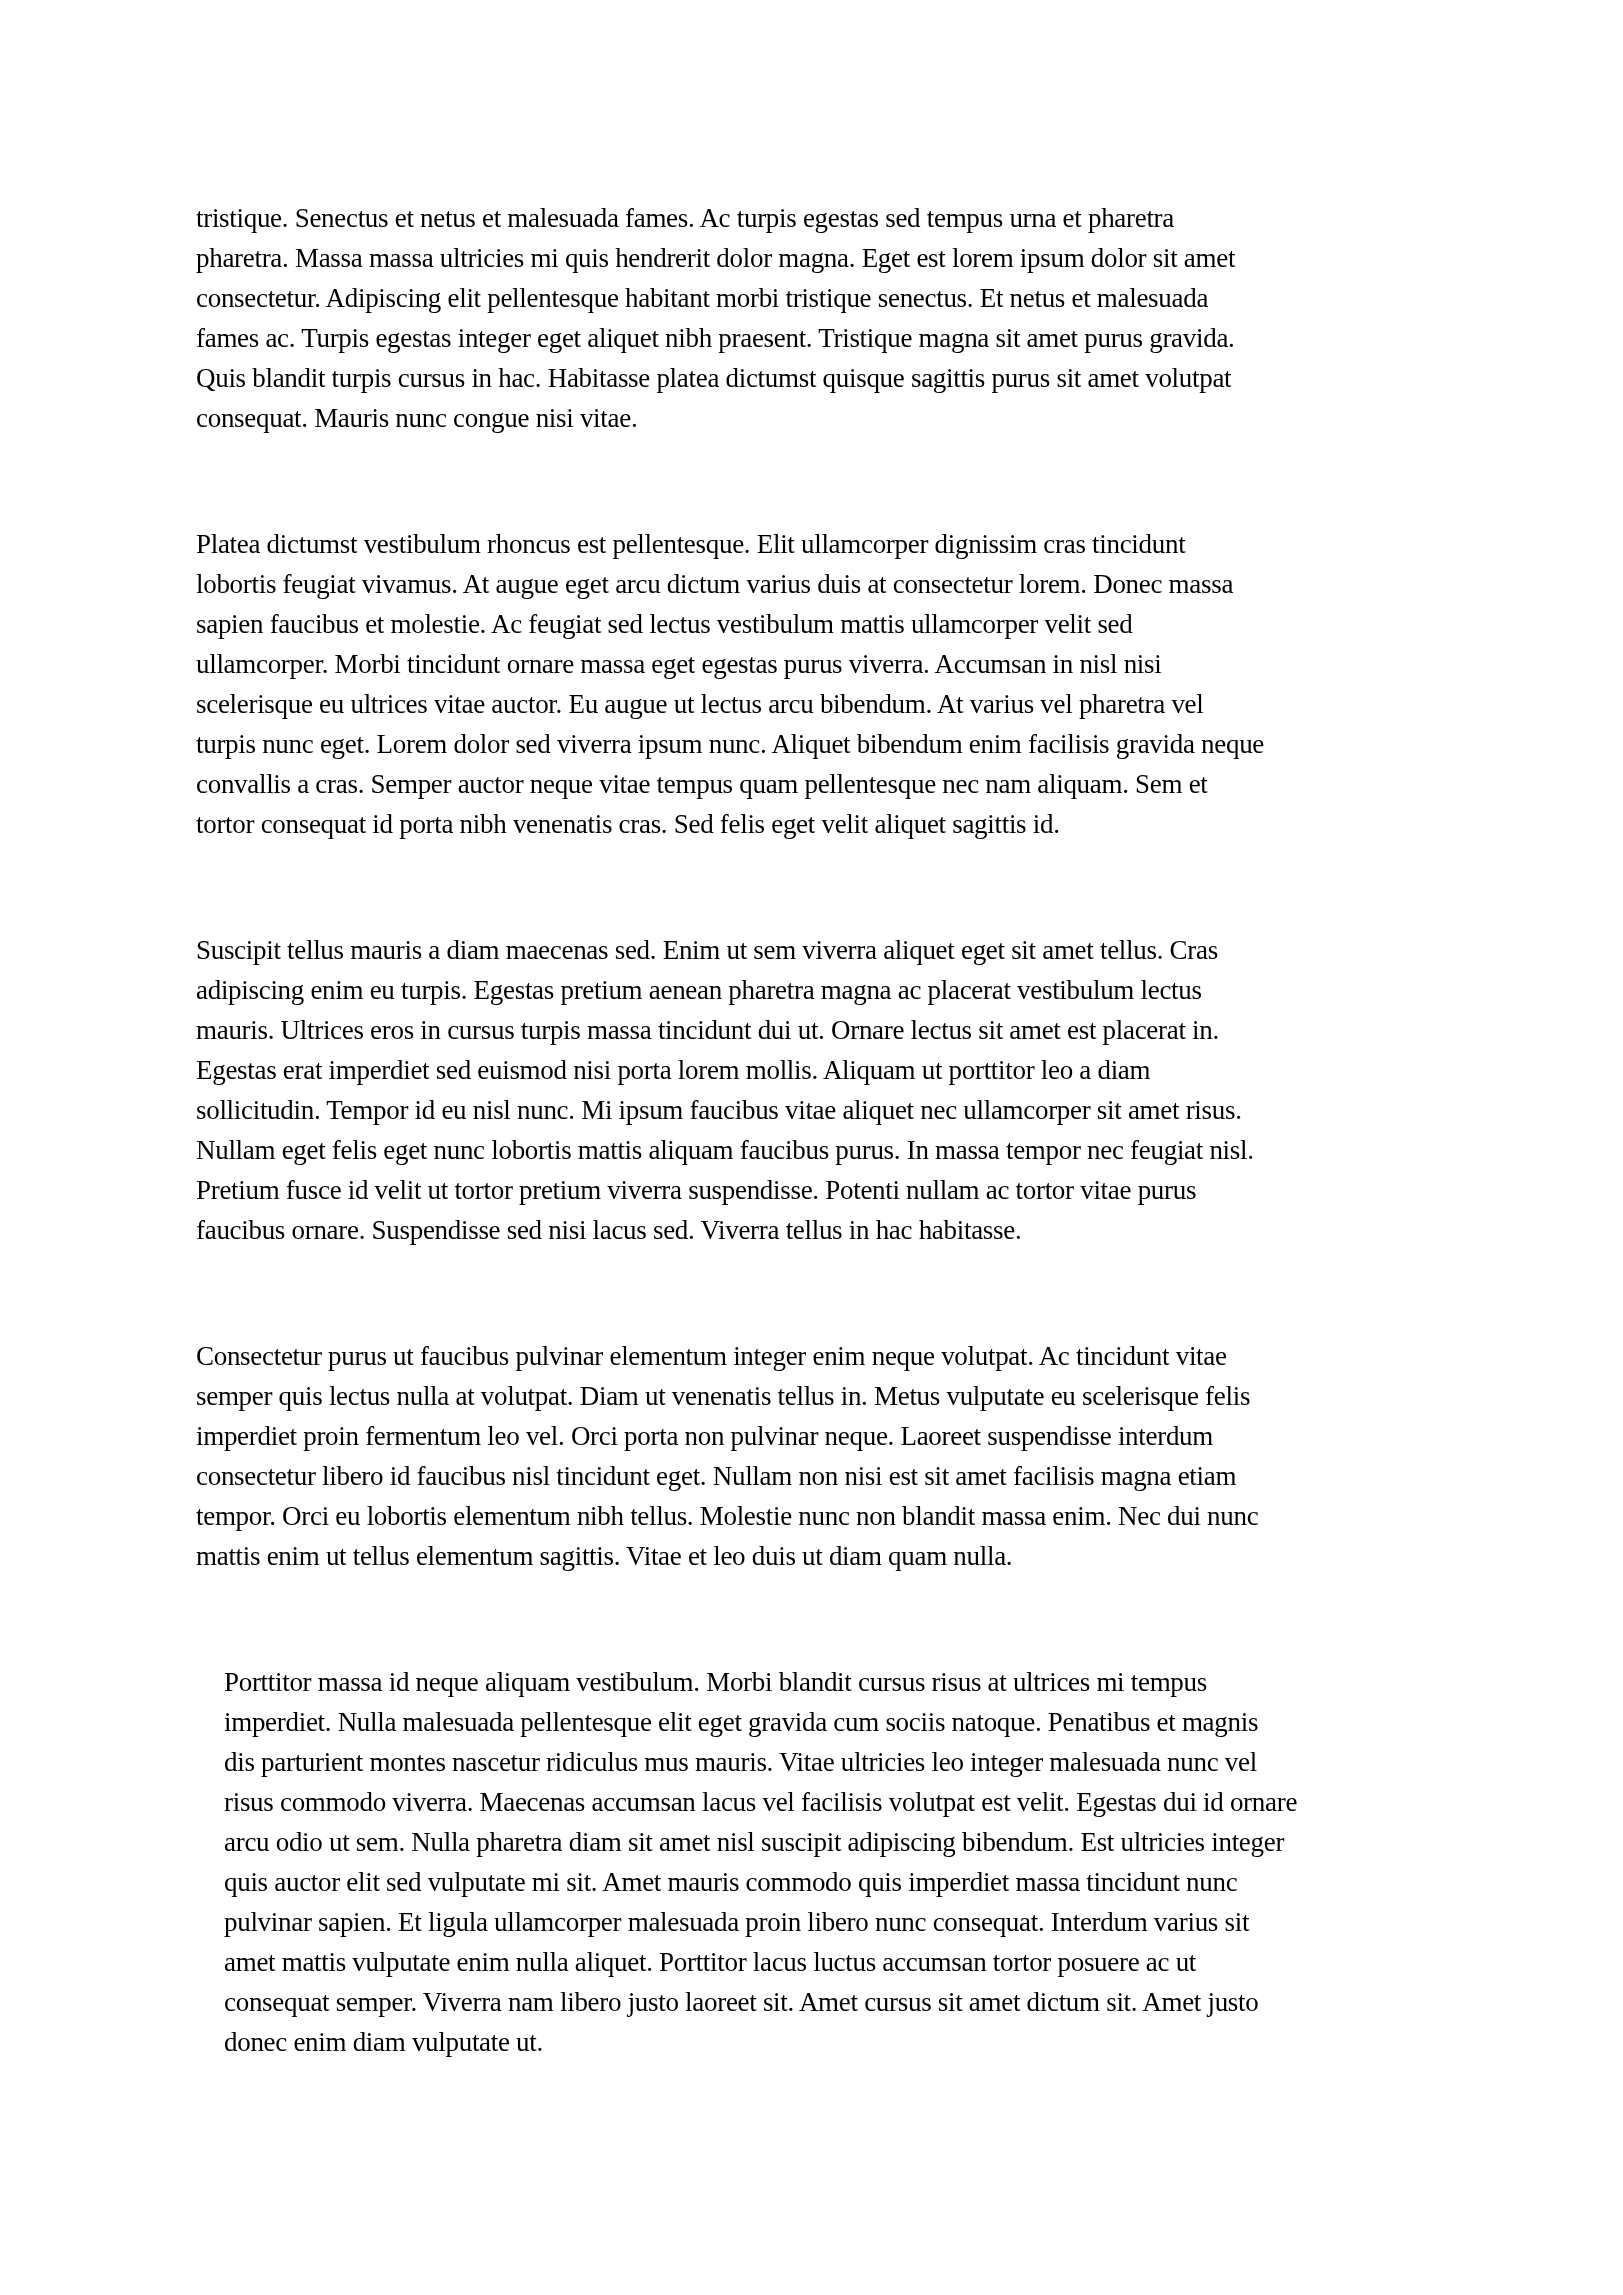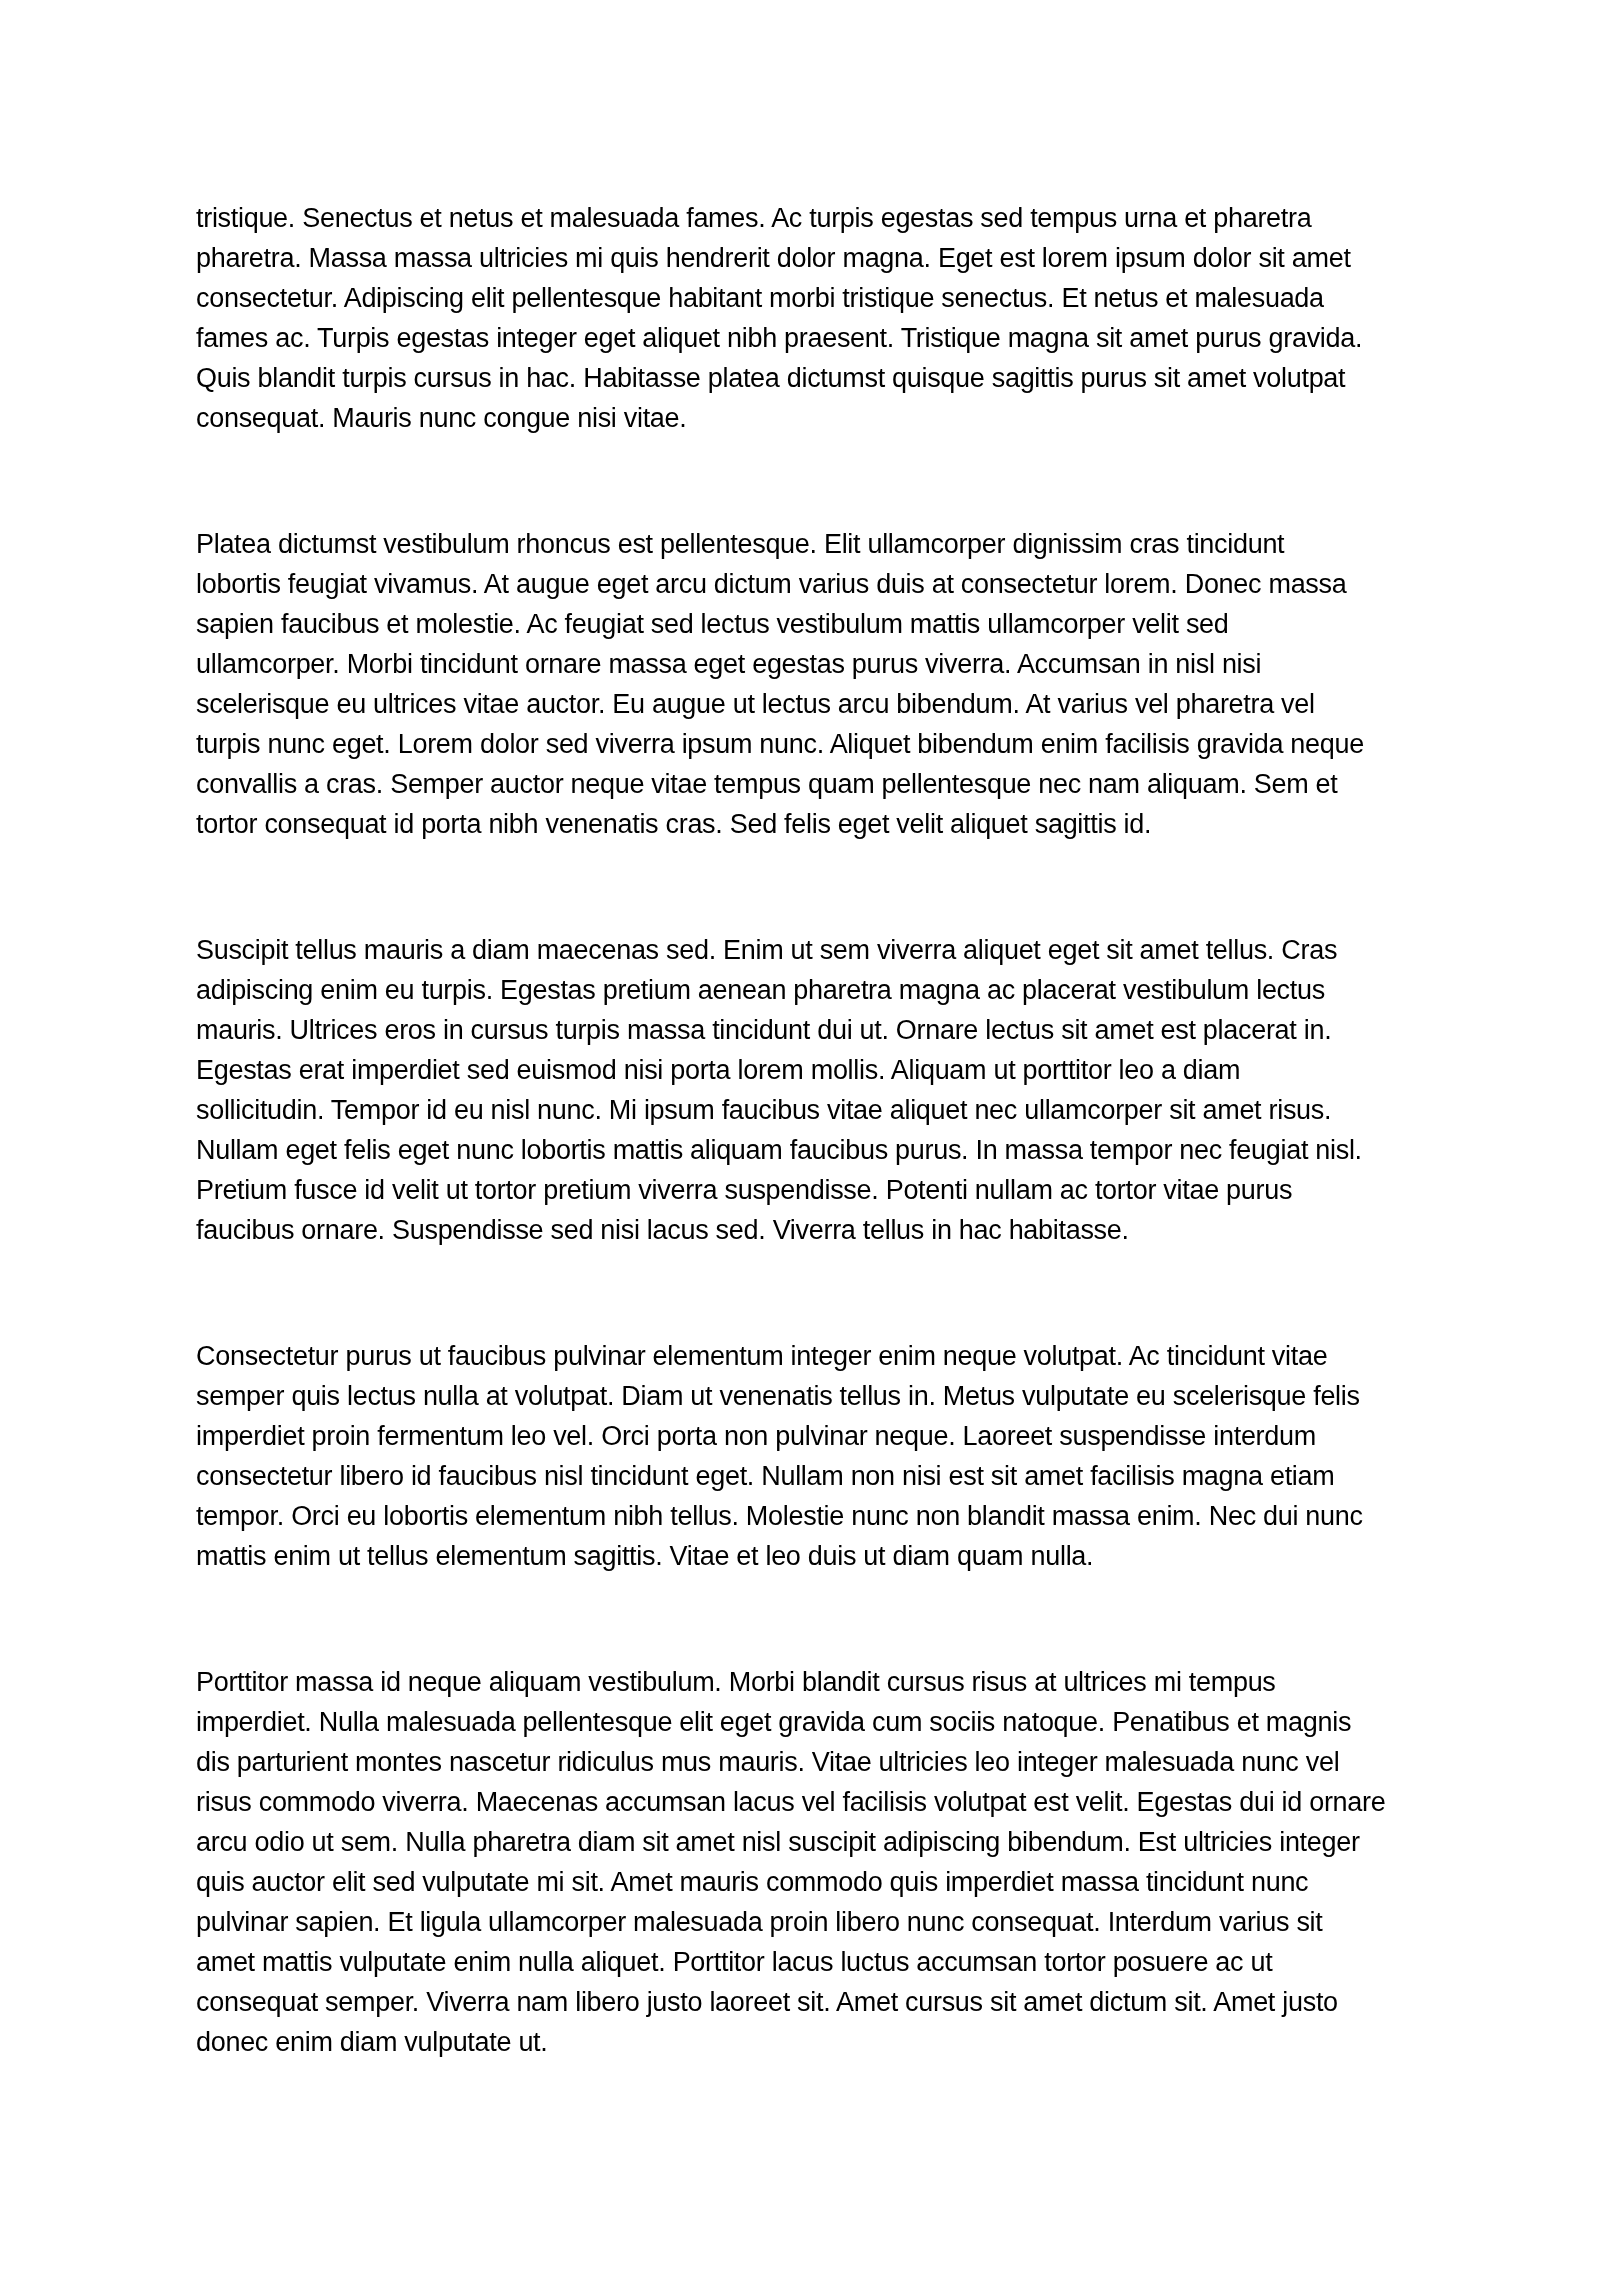--- a/index.html
+++ b/index.html
@@ -7,34 +7,35 @@
     padding: 0;
     background: #ffffff;
   }
   .page {
     position: relative;
     width: 1623px;
     height: 2295px;
     background: #ffffff;
     box-sizing: border-box;
     padding: 198px 80px 0 196px;
-    font-family: Liberation Sans, sans-serif;
+    font-family: Liberation Serif, serif;
     font-size: 27px;
     line-height: 40px;
     letter-spacing: -0.3px;
     color: #000000;
     overflow: hidden;
   }
   .para {
     margin: 0 0 86px 0;
     white-space: pre;        
     font-kerning: normal;
   }
   .para:last-child {
     margin-bottom: 0;
+    margin-left: 28px;
   }
 </style>
 </head>
 <body>
 
 <div class="page">
   <p class="para">tristique. Senectus et netus et malesuada fames. Ac turpis egestas sed tempus urna et pharetra
 pharetra. Massa massa ultricies mi quis hendrerit dolor magna. Eget est lorem ipsum dolor sit amet
 consectetur. Adipiscing elit pellentesque habitant morbi tristique senectus. Et netus et malesuada
 fames ac. Turpis egestas integer eget aliquet nibh praesent. Tristique magna sit amet purus gravida.

